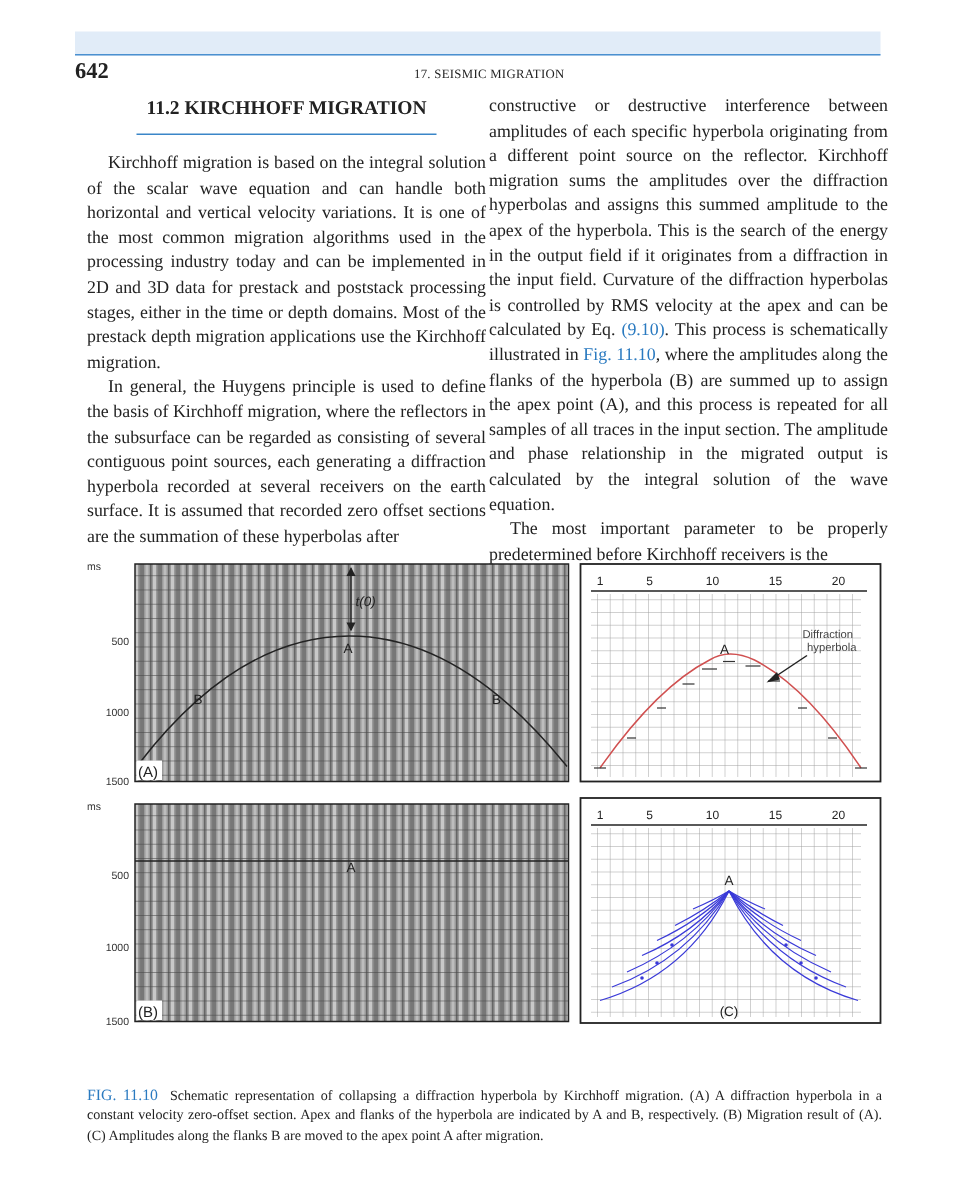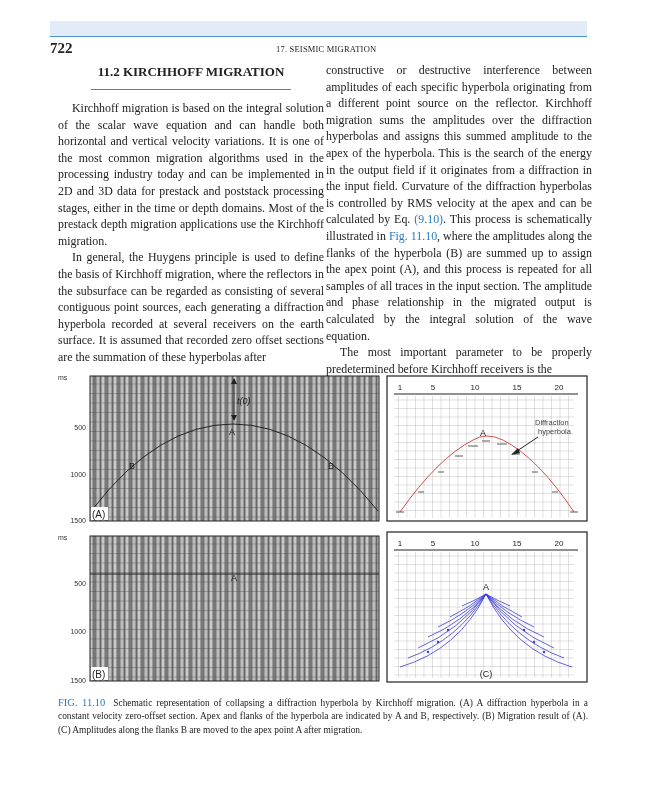--- a/index.html
+++ b/index.html
@@ -10,28 +10,28 @@
   .running-head { position:absolute; left:276px; top:44px; font-size:8.5px; letter-spacing:0.2px; color:#222; }
   .col { position:absolute; top:62px; width:266px; font-size:11.9px; line-height:16.6px; text-align:justify; hyphens:auto; }
   .col.left { left:58px; }
   .col.right { left:326px; }
   .sec-title { font-size:13px; font-weight:bold; text-align:center; margin:0 0 4px 0; padding-bottom:3px; line-height:20px; }
   .sec-title-rule { width:200px; height:1px; background:#3a86c8; margin:0 auto 10px auto; }
   .col p { margin:0; text-indent:14px; }
   .col p.noindent { text-indent:0; }
   .link { color:#2a7ac0; }
   .fig { position:absolute; left:58px; top:374px; width:530px; height:310px; }
-  .caption { position:absolute; left:58px; top:696px; width:530px; font-size:9.4px; line-height:13.3px; text-align:justify; }
+  .caption { position:absolute; left:58px; top:724px; width:530px; font-size:9.4px; line-height:13.3px; text-align:justify; }
   .caption .fig-label { color:#2a7ac0; font-size:10.5px; margin-right:8px; }
 </style>
 </head>
 <body>
 
 <div class="hdr-band"></div>
-<div class="page-num">722</div>
+<div class="page-num">642</div>
 <div class="running-head">17. SEISMIC MIGRATION</div>
 
 <div class="col left">
   <div class="sec-title">11.2 KIRCHHOFF MIGRATION</div>
   <div class="sec-title-rule"></div>
   <p>Kirchhoff migration is based on the integral solution of the scalar wave equation and can handle both horizontal and vertical velocity variations. It is one of the most common migration algorithms used in the processing industry today and can be implemented in 2D and 3D data for prestack and poststack processing stages, either in the time or depth domains. Most of the prestack depth migration applications use the Kirchhoff migration.</p>
   <p>In general, the Huygens principle is used to define the basis of Kirchhoff migration, where the reflectors in the subsurface can be regarded as consisting of several contiguous point sources, each generating a diffraction hyperbola recorded at several receivers on the earth surface. It is assumed that recorded zero offset sections are the summation of these hyperbolas after</p>
 </div>
 
 <div class="col right">

